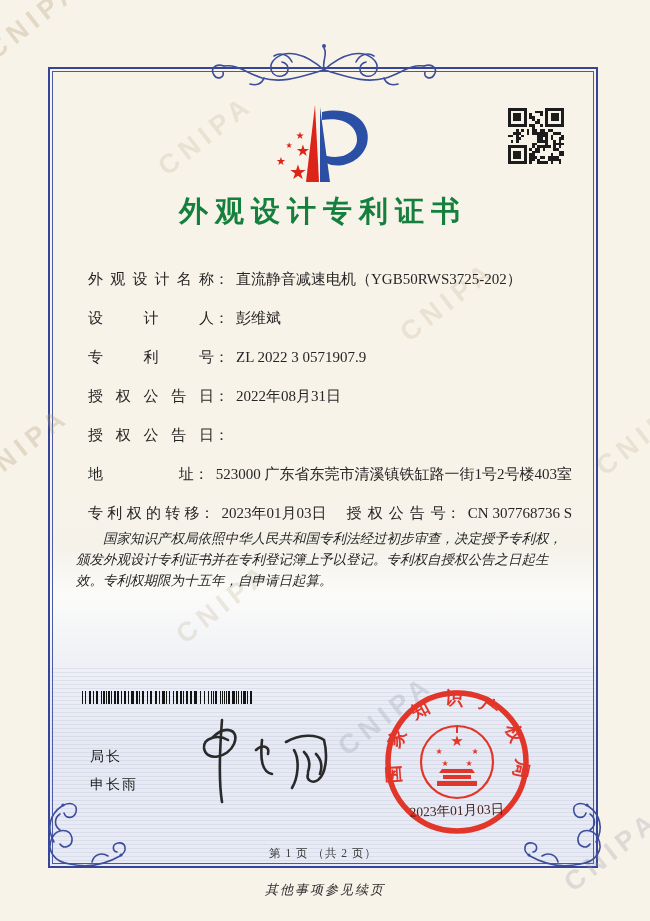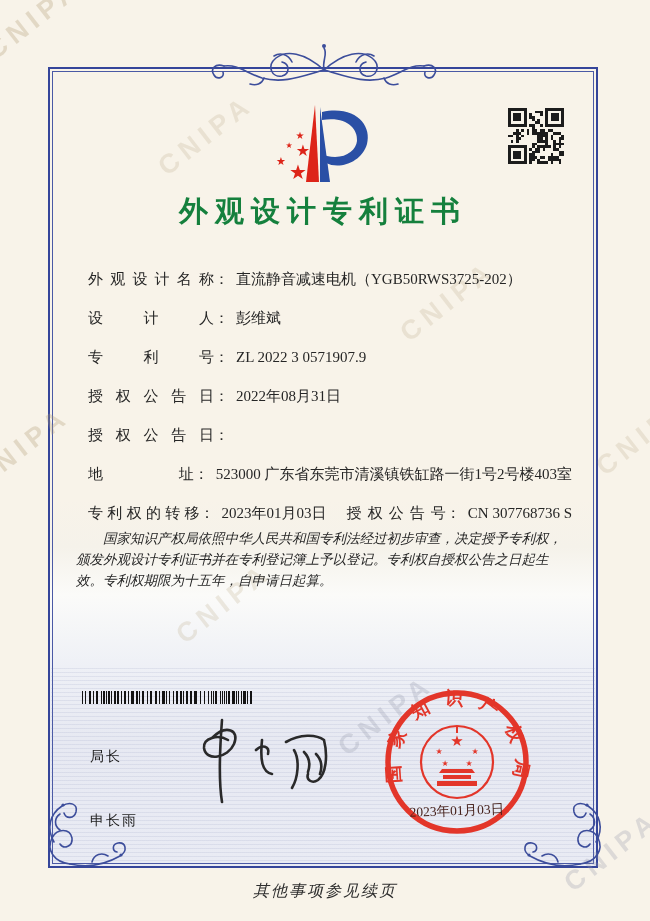--- a/index.html
+++ b/index.html
@@ -49,29 +49,29 @@
   .fvalue{margin-left:7px;white-space:nowrap;font-family:Liberation Serif, serif;}
   .flabel2{display:inline-block;width:112px;margin-left:20px;text-align:justify;text-align-last:justify;}
 
   .paras{position:absolute;left:76px;top:529px;width:498px;font-size:13.5px;line-height:20.8px;
     color:#262626;font-style:italic;}
   .paras p{margin:0 0 5px 0;text-indent:2em;}
 
   .barcode{position:absolute;left:82px;top:691px;}
   .issuer-title{position:absolute;left:90px;top:748px;font-family:"Liberation Sans",sans-serif;
     font-size:14px;letter-spacing:2px;color:#1d1d1d;}
-  .issuer-name{position:absolute;left:90px;top:812px;font-family:Liberation Serif, serif;
+  .issuer-name{position:absolute;left:90px;top:776px;font-family:Liberation Serif, serif;
     font-size:14px;letter-spacing:2px;color:#1d1d1d;}
   .signature{position:absolute;left:182px;top:716px;}
   .seal{position:absolute;left:368px;top:674px;}
 
   .page-info{position:absolute;left:48px;top:846px;width:550px;text-align:center;
     font-size:11.5px;letter-spacing:1px;color:#3a3a3a;}
   .note{position:absolute;left:0;top:881px;width:650px;text-align:center;
-    font-size:16px;font-style:italic;letter-spacing:2px;color:#2e2e2e;}
+    font-size:13px;font-style:italic;letter-spacing:2px;color:#2e2e2e;}
 </style>
 </head>
 <body>
 
 <div class="page">
 
   <span class="wm wm1">CNIPA</span>
   <span class="wm wm2 light">CNIPA</span>
   <span class="wm wm3 light">CNIPA</span>
   <span class="wm wm4">CNIPA</span>
@@ -411,15 +411,16 @@
         <text x="101" y="92" font-size="8" fill="#e3291b" text-anchor="middle">★</text>
         <g fill="#e3291b">
           <polygon points="71,99 107,99 104,95 74,95"></polygon>
           <rect x="75" y="101" width="28" height="4"></rect>
           <rect x="69" y="107" width="40" height="5"></rect>
         </g>
       </g>
       <text x="89" y="141" font-size="13.5" fill="#45201a" text-anchor="middle" transform="rotate(-2 89 141)" font-family="Liberation Serif,serif">2023年01月03日</text>
     </svg>
 
+    <div class="page-info">第 1 页 （共 2 页）</div>
     <div class="note">其他事项参见续页</div>
   </div>
 </div>
 
 </body></html>

